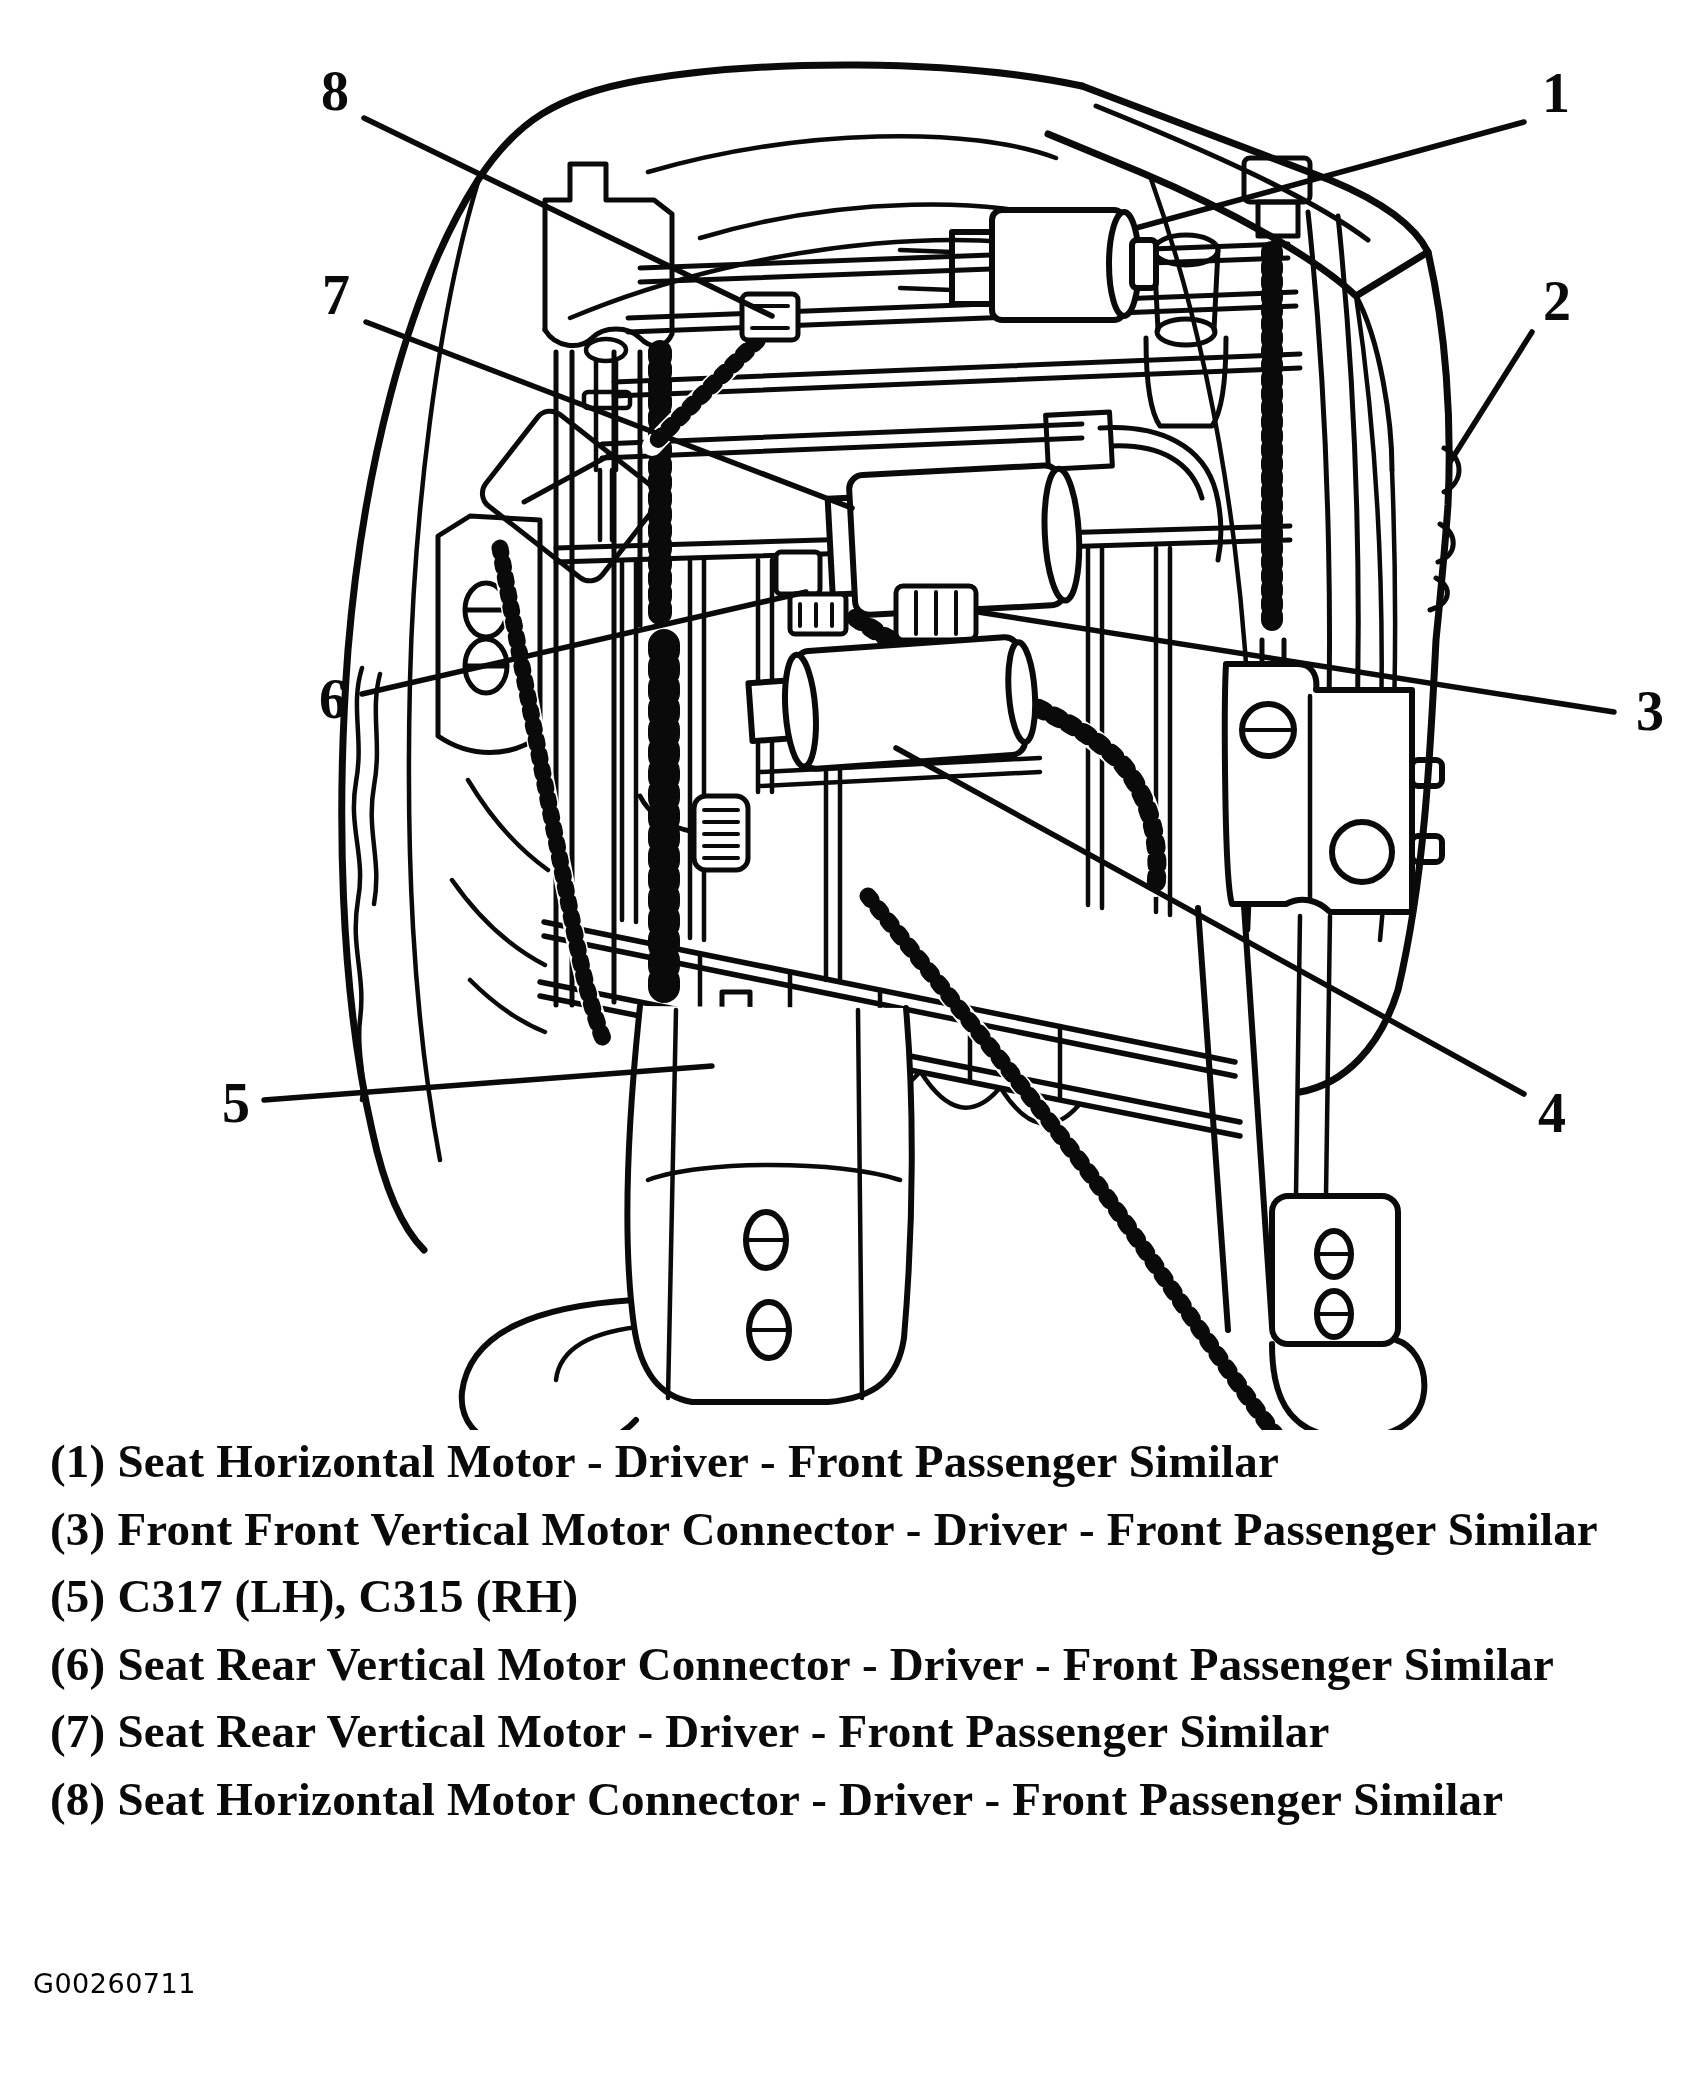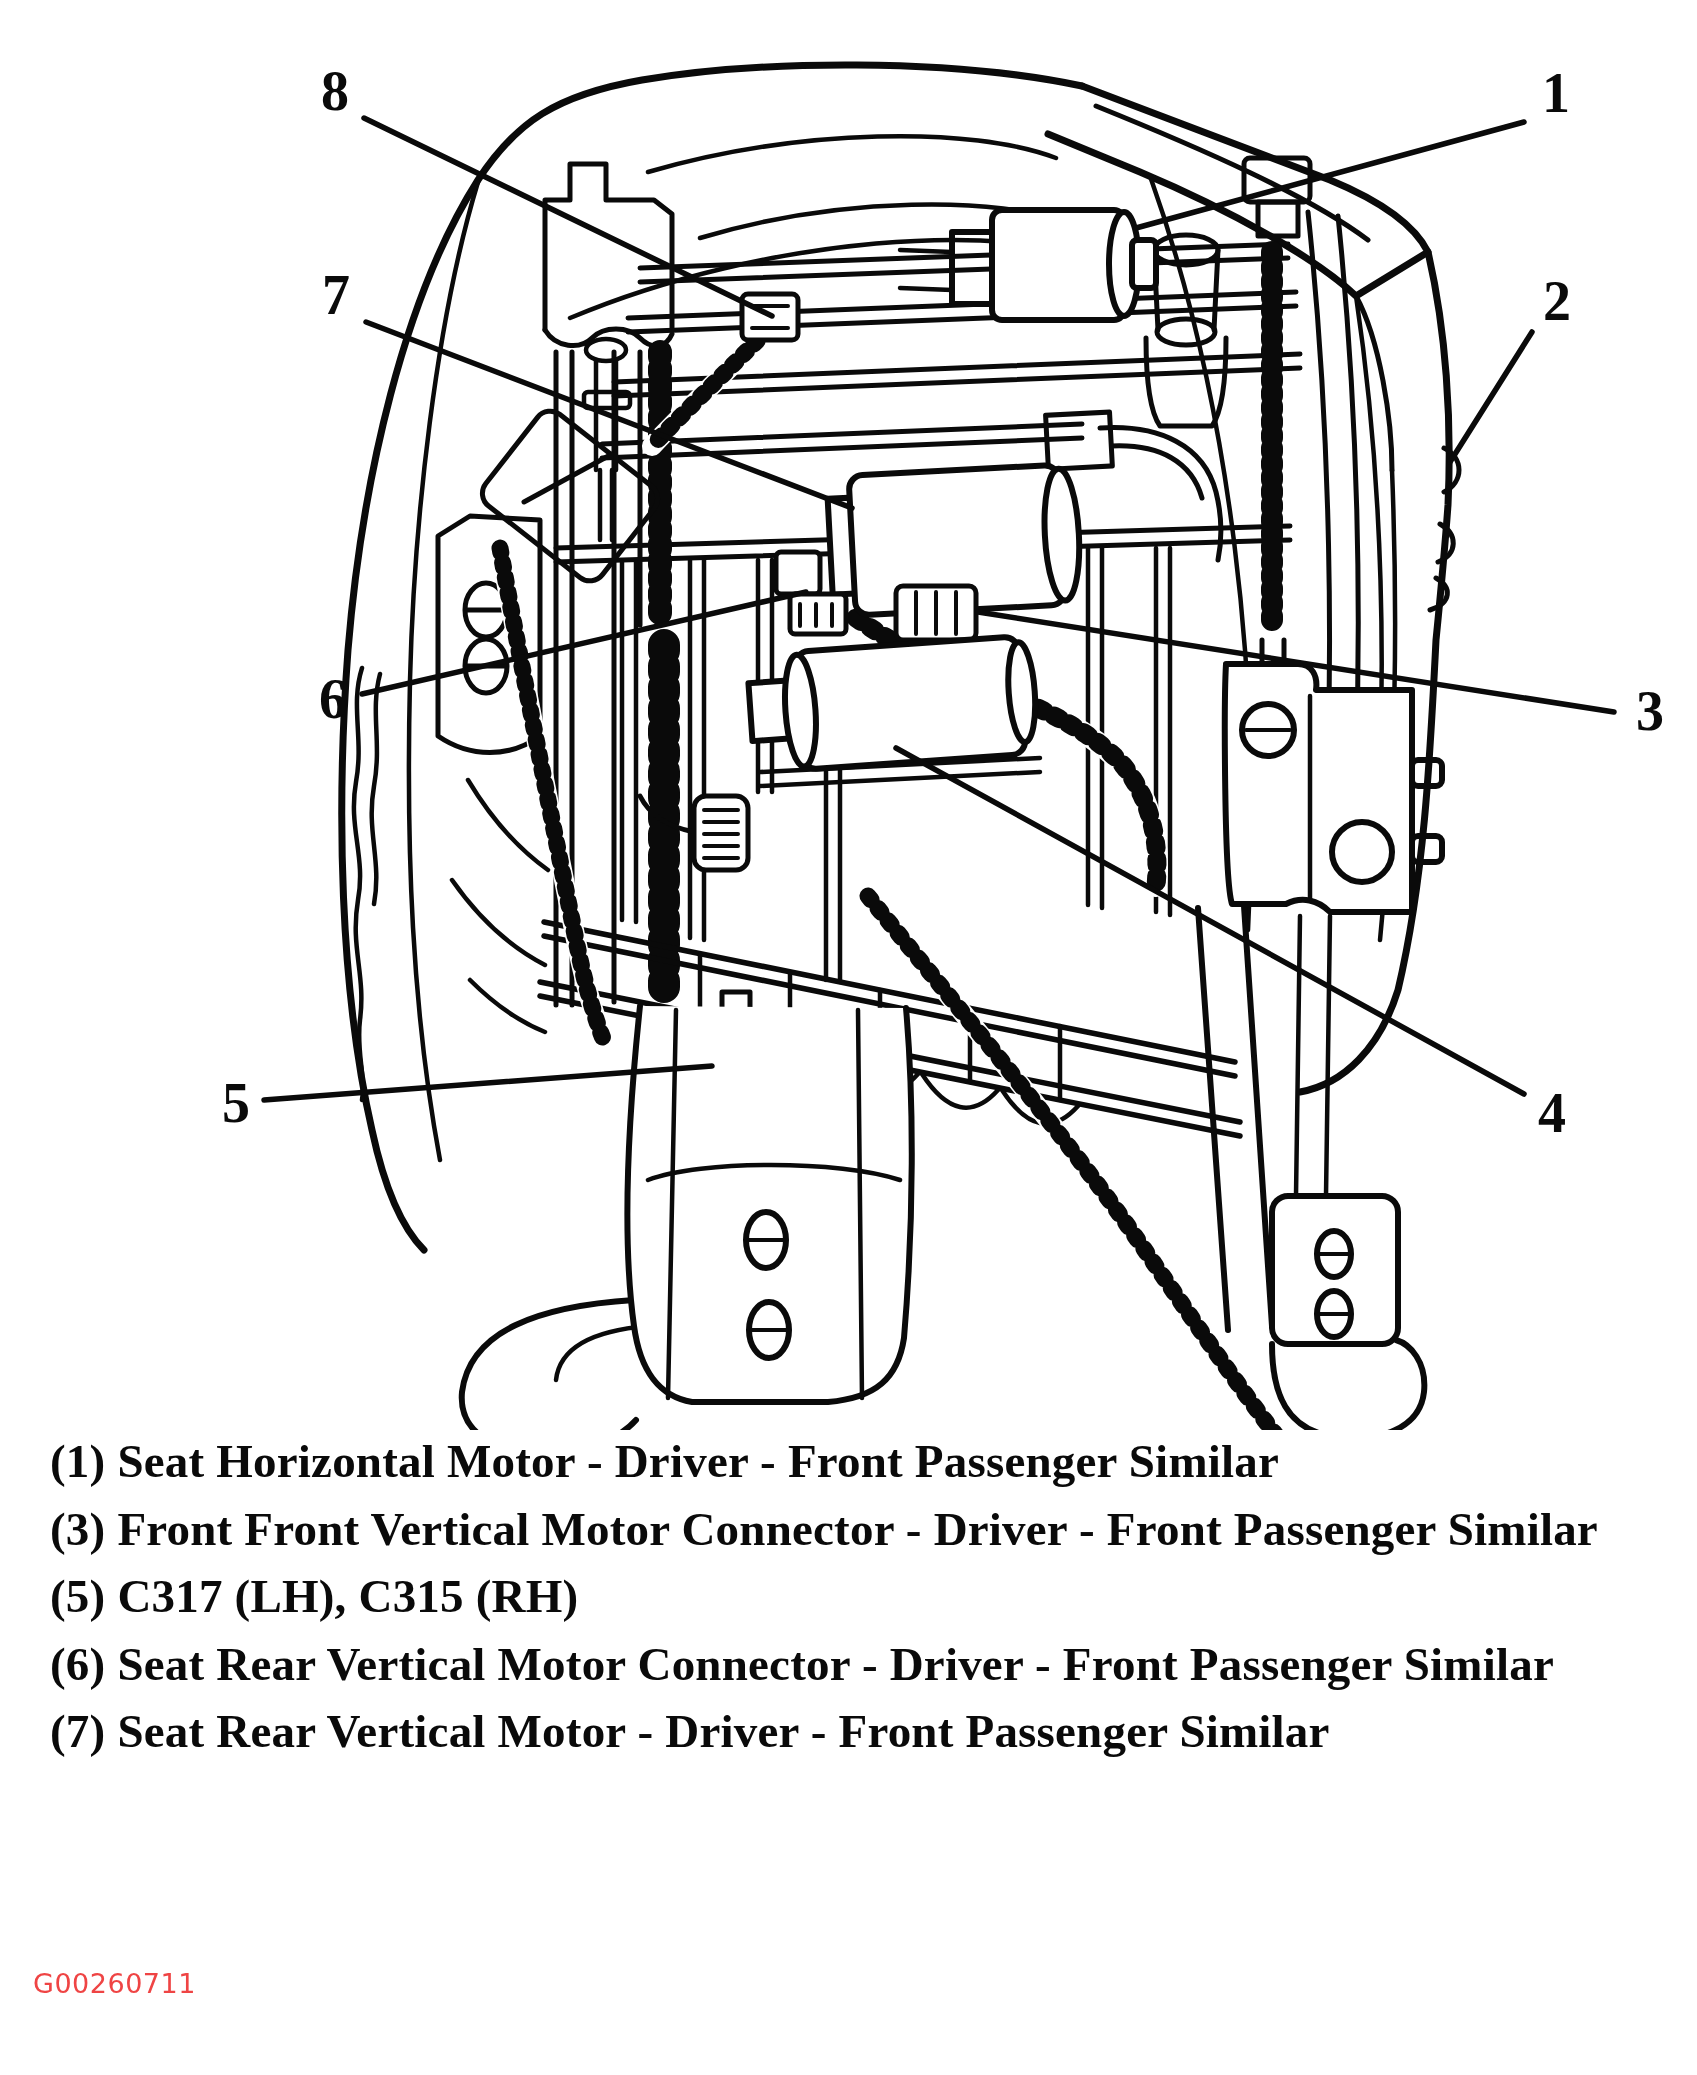--- a/index.html
+++ b/index.html
@@ -18,21 +18,21 @@
   .diagram-svg *{vector-effect:none;}
   .legend{
     position:absolute;left:50px;top:1428px;right:30px;
     font-size:47px;line-height:67.6px;color:var(--ink);
     letter-spacing:0.2px;white-space:nowrap;font-weight:bold;
   }
   .legend-line .num{margin-right:12px;}
   .figure-id{
     position:absolute;left:33px;top:1968px;
     font-family:"DejaVu Sans", sans-serif;
-    font-size:27px;color:#ef4444;letter-spacing:0.5px;
+    font-size:27px;color:#000000;letter-spacing:0.5px;
   }
   text.callout{
     font-family:"Liberation Serif", serif;
     font-size:56px;font-weight:600;fill:var(--ink);
     text-anchor:middle;
   }
   .leader{stroke:var(--ink);stroke-width:5.5;stroke-linecap:round;}
 </style>
 </head>
 <body>
@@ -237,16 +237,17 @@
       <text class="callout" stroke="none" x="335" y="110">8</text>
     </g>
   </svg>
 
   <div class="legend">
     <div class="legend-line"><span class="num">(1)</span><span>Seat Horizontal Motor - Driver - Front Passenger Similar</span></div>
     <div class="legend-line"><span class="num">(3)</span><span>Front Front Vertical Motor Connector - Driver - Front Passenger Similar</span></div>
     <div class="legend-line"><span class="num">(5)</span><span>C317 (LH), C315 (RH)</span></div>
     <div class="legend-line"><span class="num">(6)</span><span>Seat Rear Vertical Motor Connector - Driver - Front Passenger Similar</span></div>
     <div class="legend-line"><span class="num">(7)</span><span>Seat Rear Vertical Motor - Driver - Front Passenger Similar</span></div>
+    <div class="legend-line"><span class="num">(8)</span><span>Seat Horizontal Motor Connector - Driver - Front Passenger Similar</span></div>
   </div>
 
   <div class="figure-id">G00260711</div>
 </div>
 
 </body></html>

